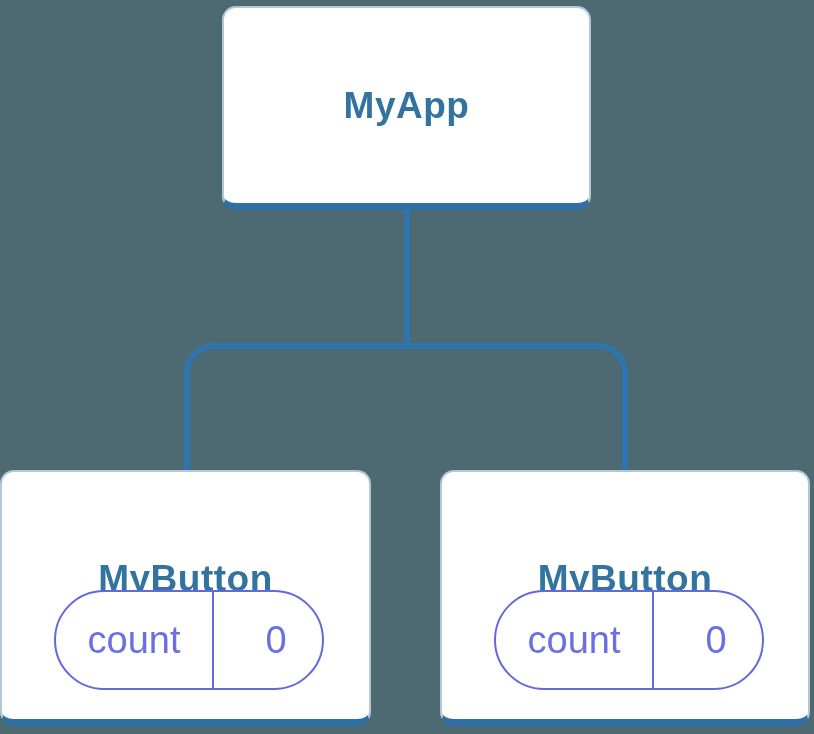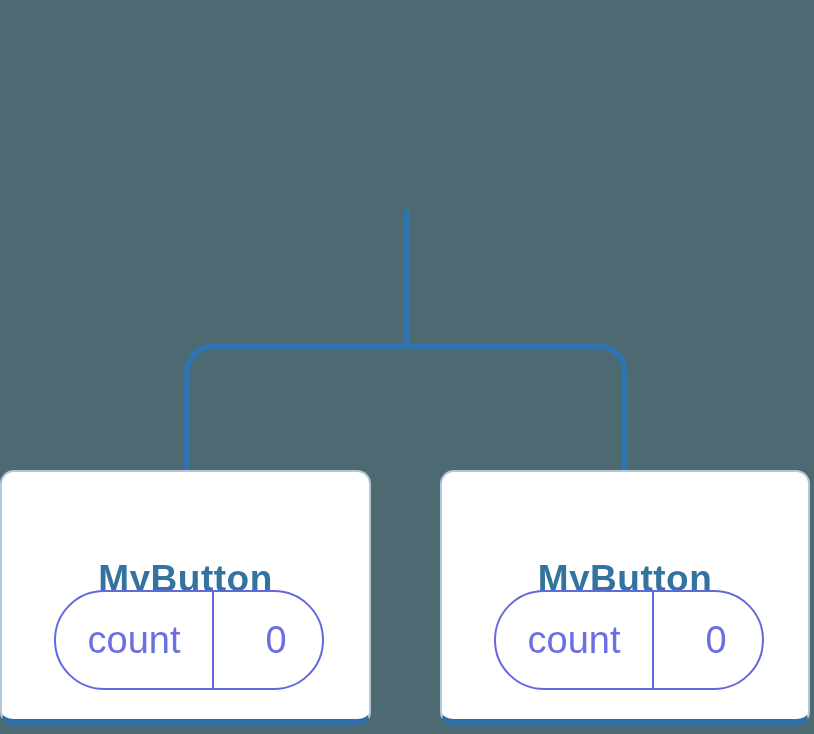--- a/index.html
+++ b/index.html
@@ -87,20 +87,23 @@
     font-size: 38px;
     font-weight: 400;
     white-space: nowrap;
   }
 </style>
 </head>
 <body>
 
 <div class="canvas">
 
+  <div class="node node-root">
+    <span class="node-title">MyApp</span>
+  </div>
 
   <div class="stem"></div>
   <div class="bridge"></div>
 
   <div class="node node-child-left">
     <span class="node-title child-title">MyButton</span>
     <div class="pill">
       <div class="pill-key-cell">
         <span class="pill-text">count</span>
       </div>

